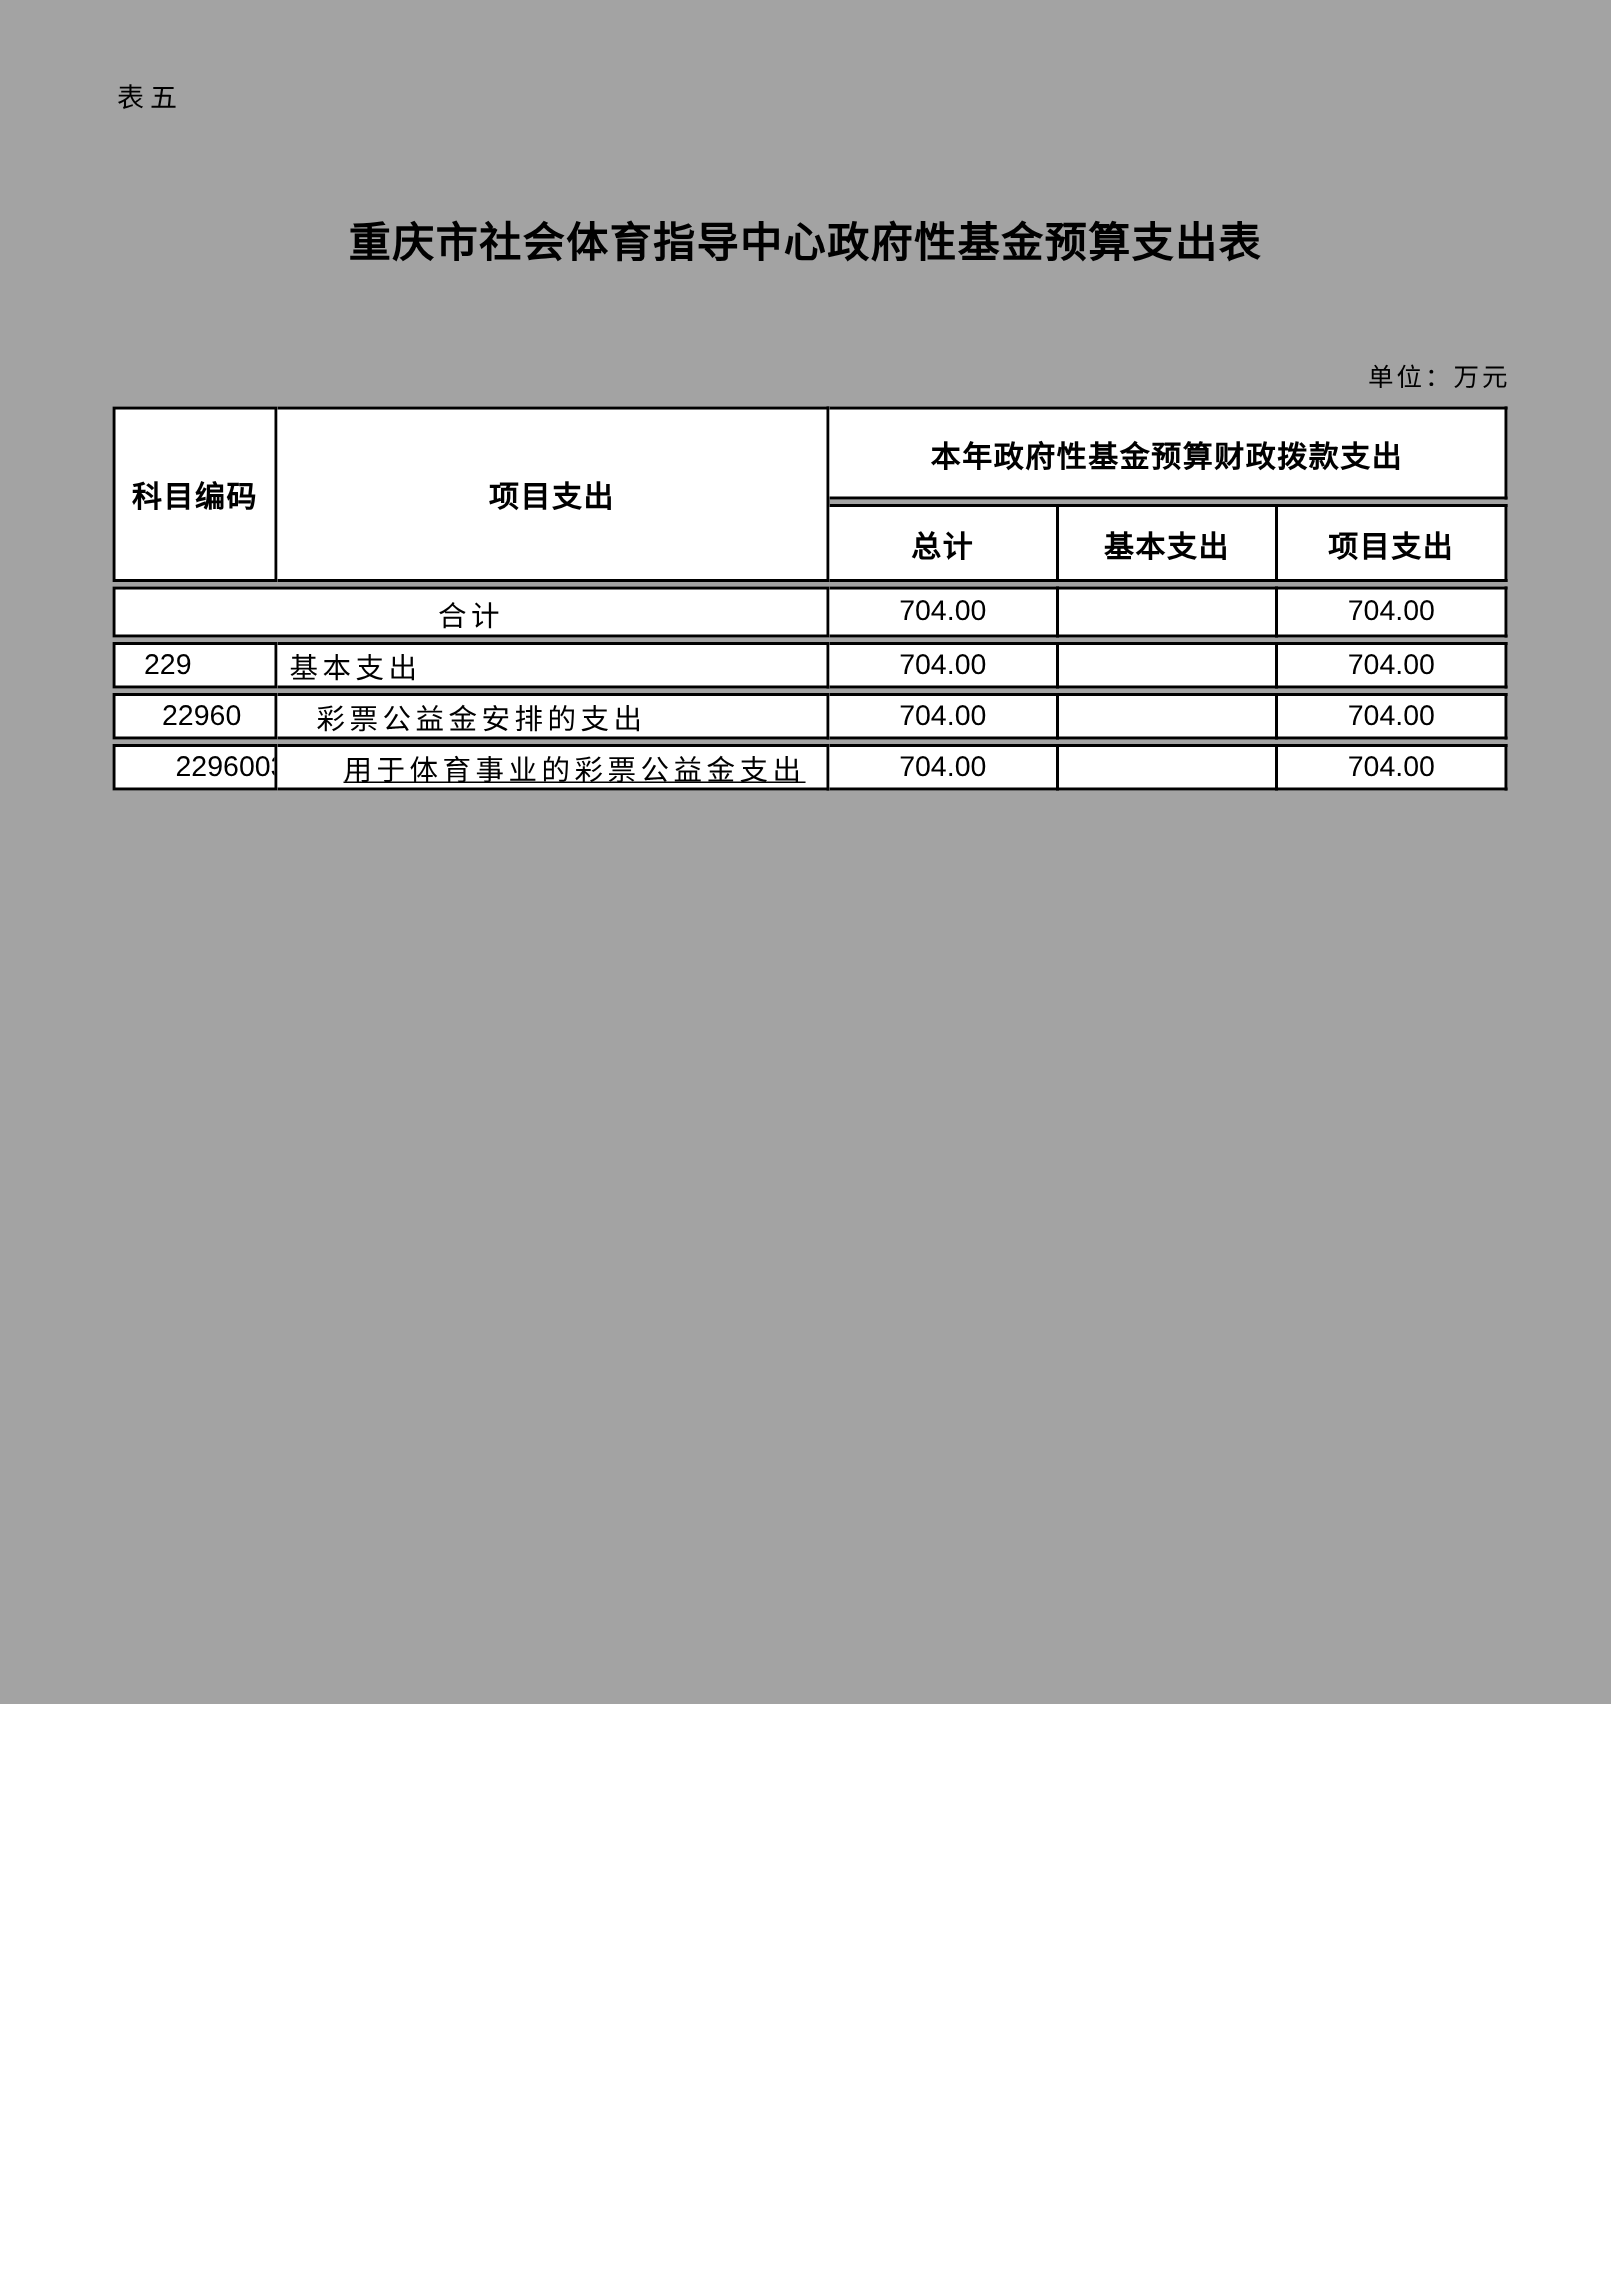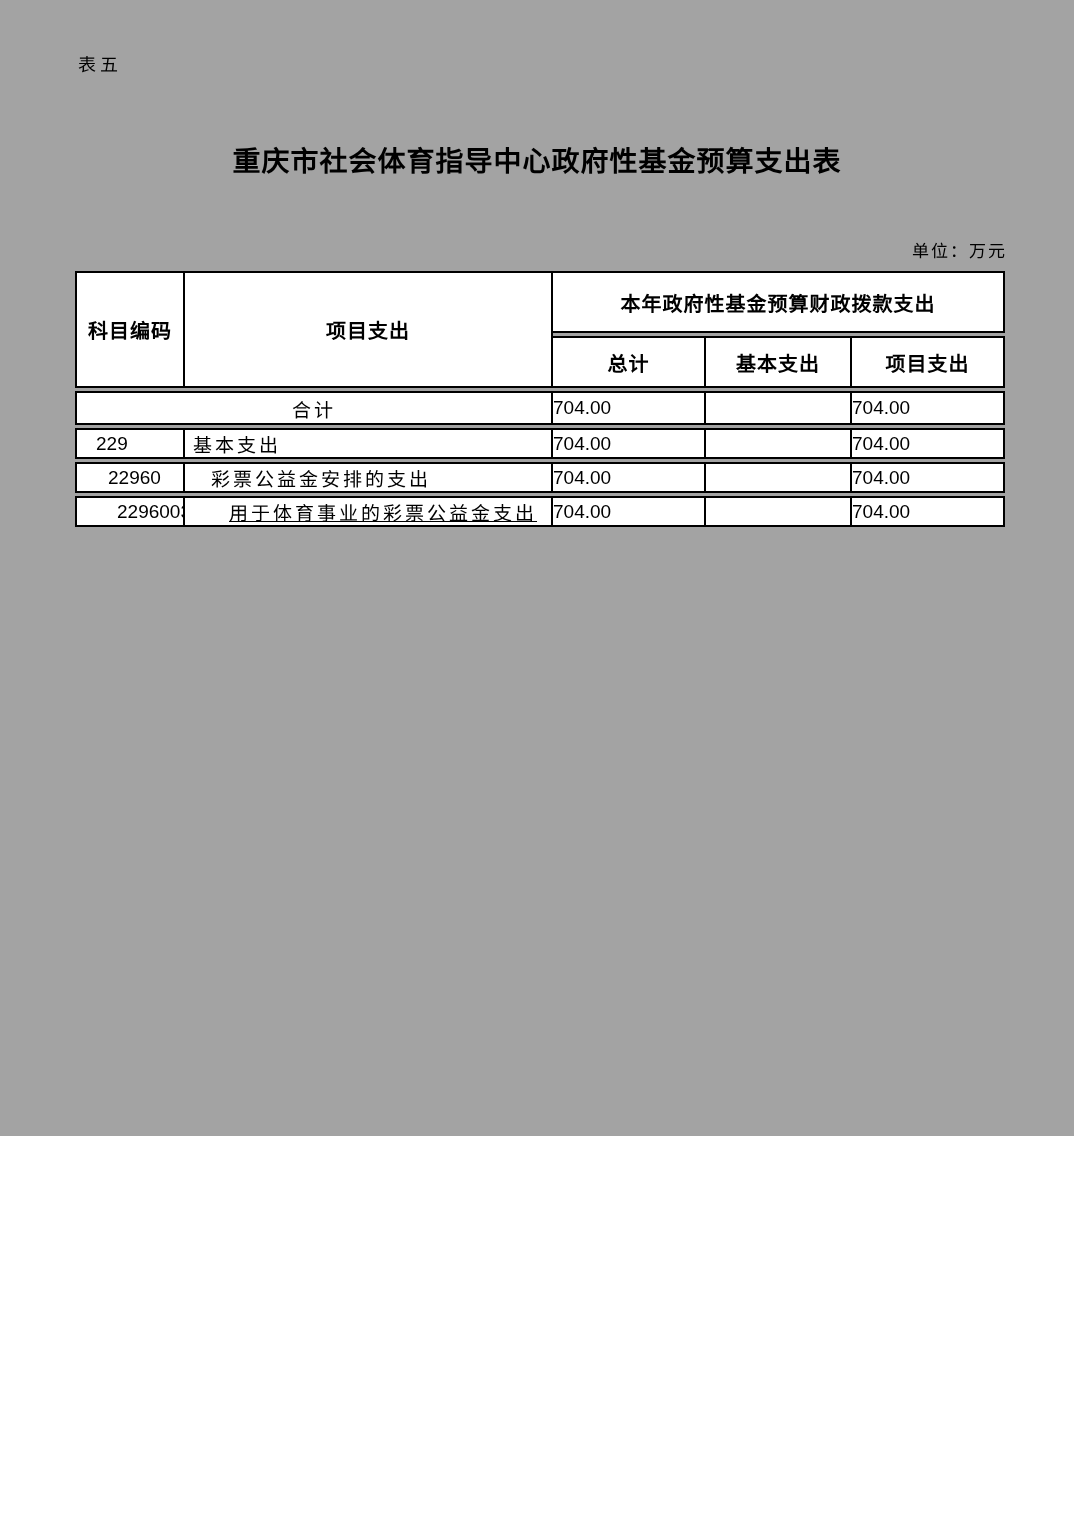--- a/index.html
+++ b/index.html
@@ -92,21 +92,21 @@
   }
   td.name {
     font-family: "DejaVu Serif", serif;
     font-size: 19px;
     text-align: left;
     letter-spacing: 3px;
   }
   td.val {
     font-family: "Liberation Sans", sans-serif;
     font-size: 19px;
-    text-align: left;
+    text-align: center;
     padding-right: 4px;
   }
   td.code.lvl0 { padding-left: 19px; }
   td.code.lvl1 { padding-left: 31px; }
   td.code.lvl2 { padding-left: 40px; }
   td.name.lvl0 { padding-left: 8px; }
   td.name.lvl1 { padding-left: 26px; }
   td.name.lvl2 { padding-left: 44px; text-decoration: underline; }
 </style>
 </head>

